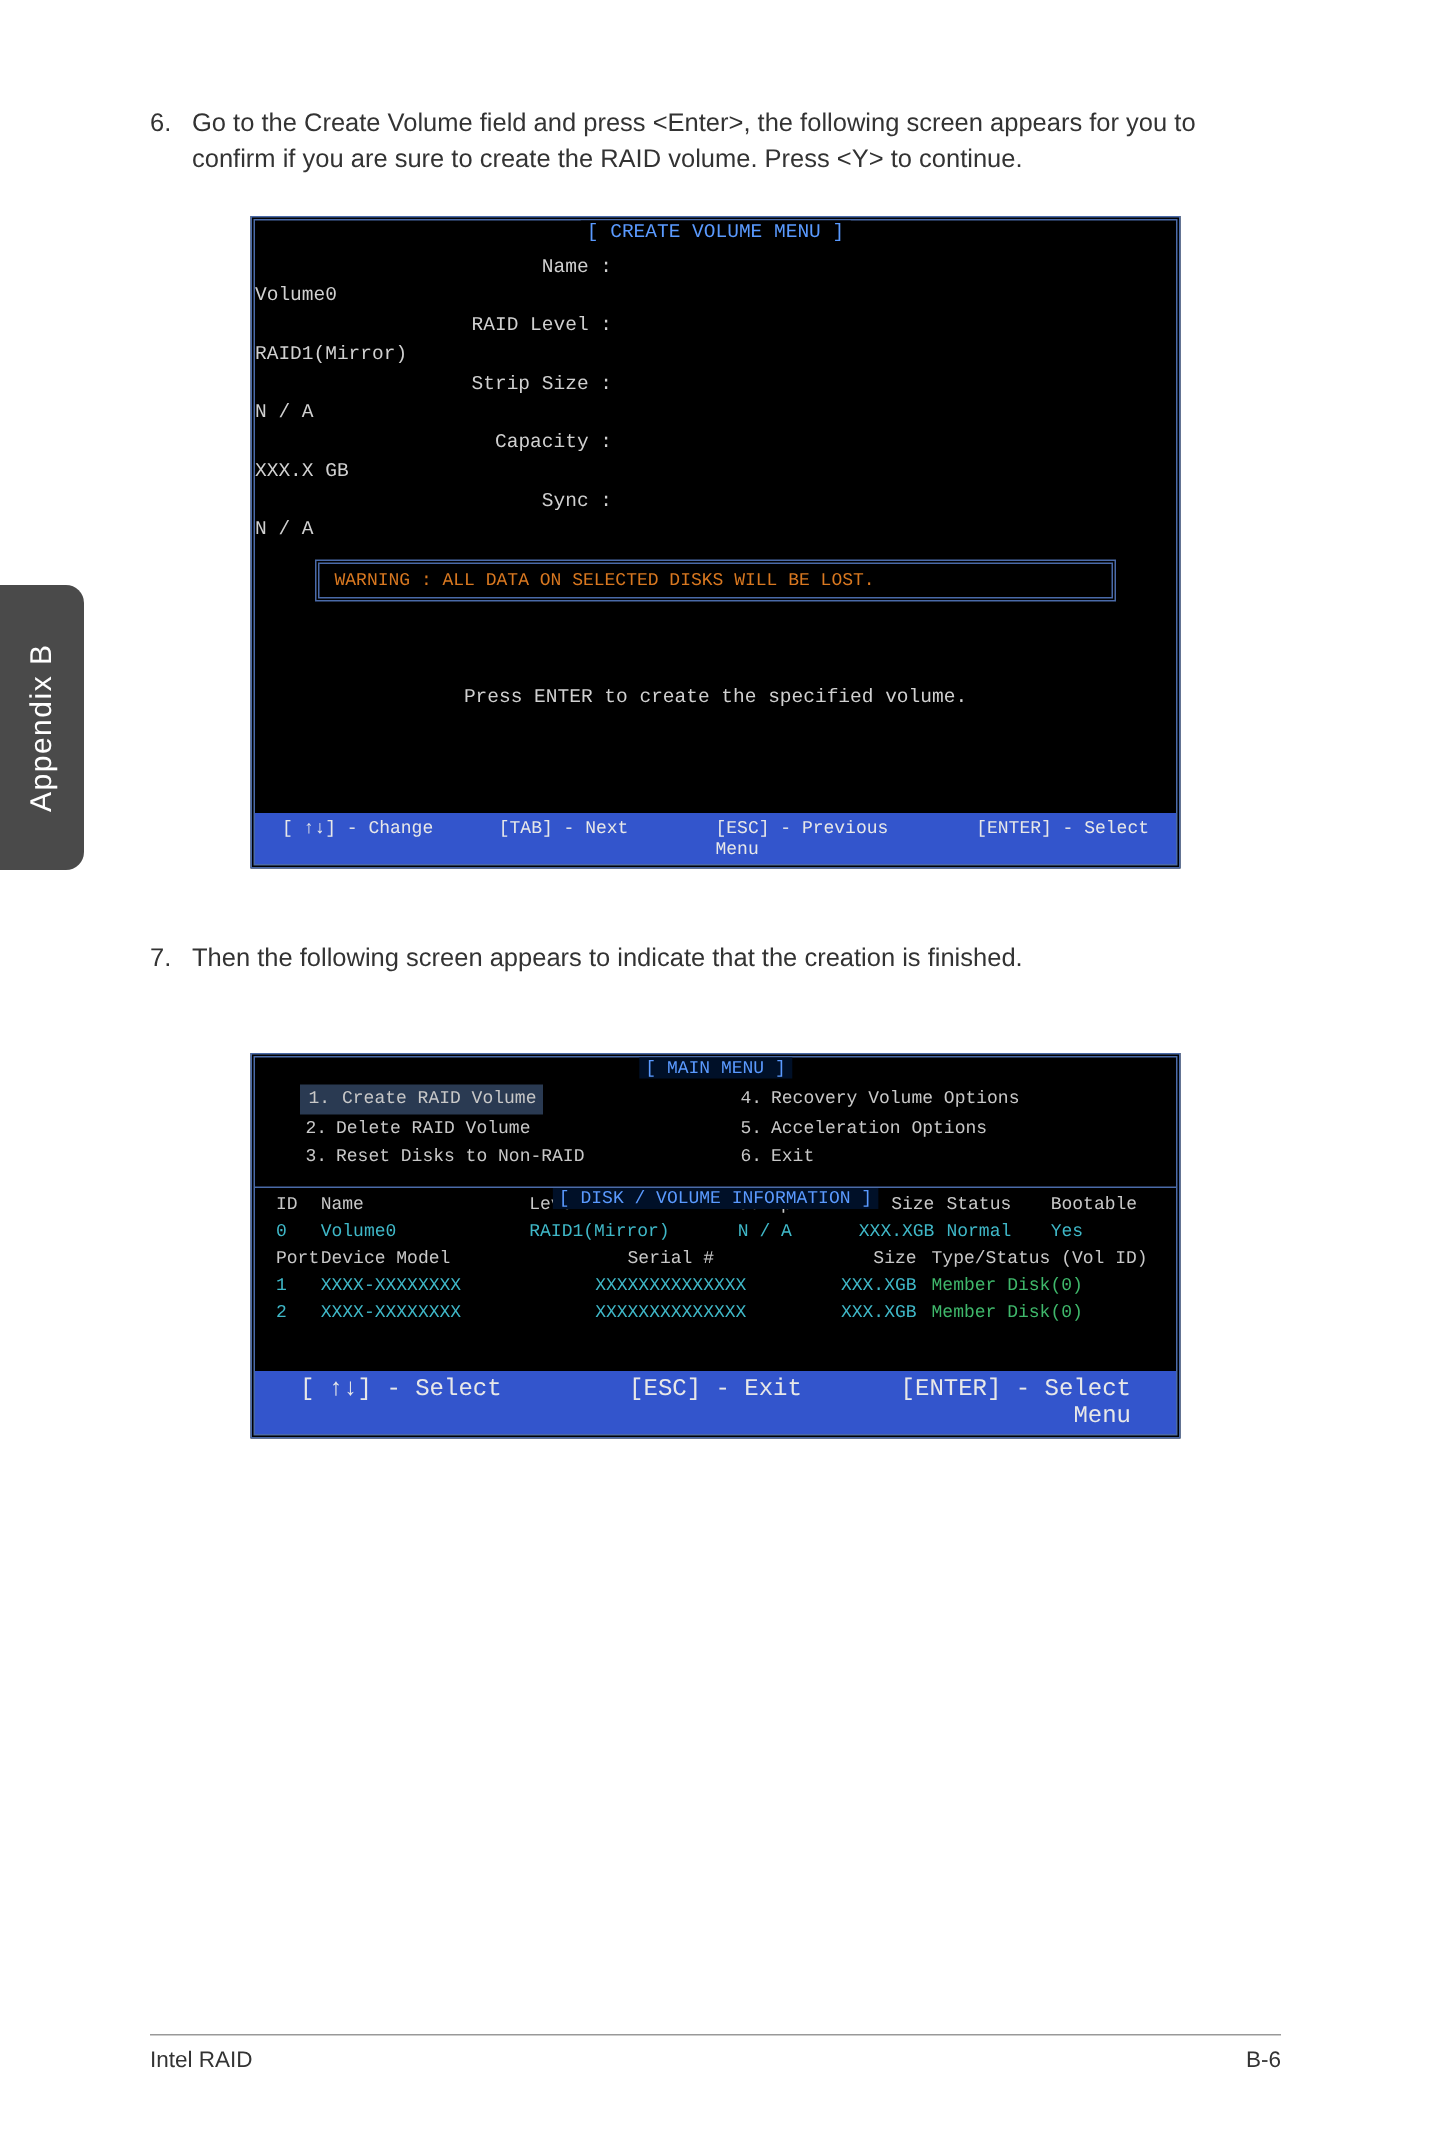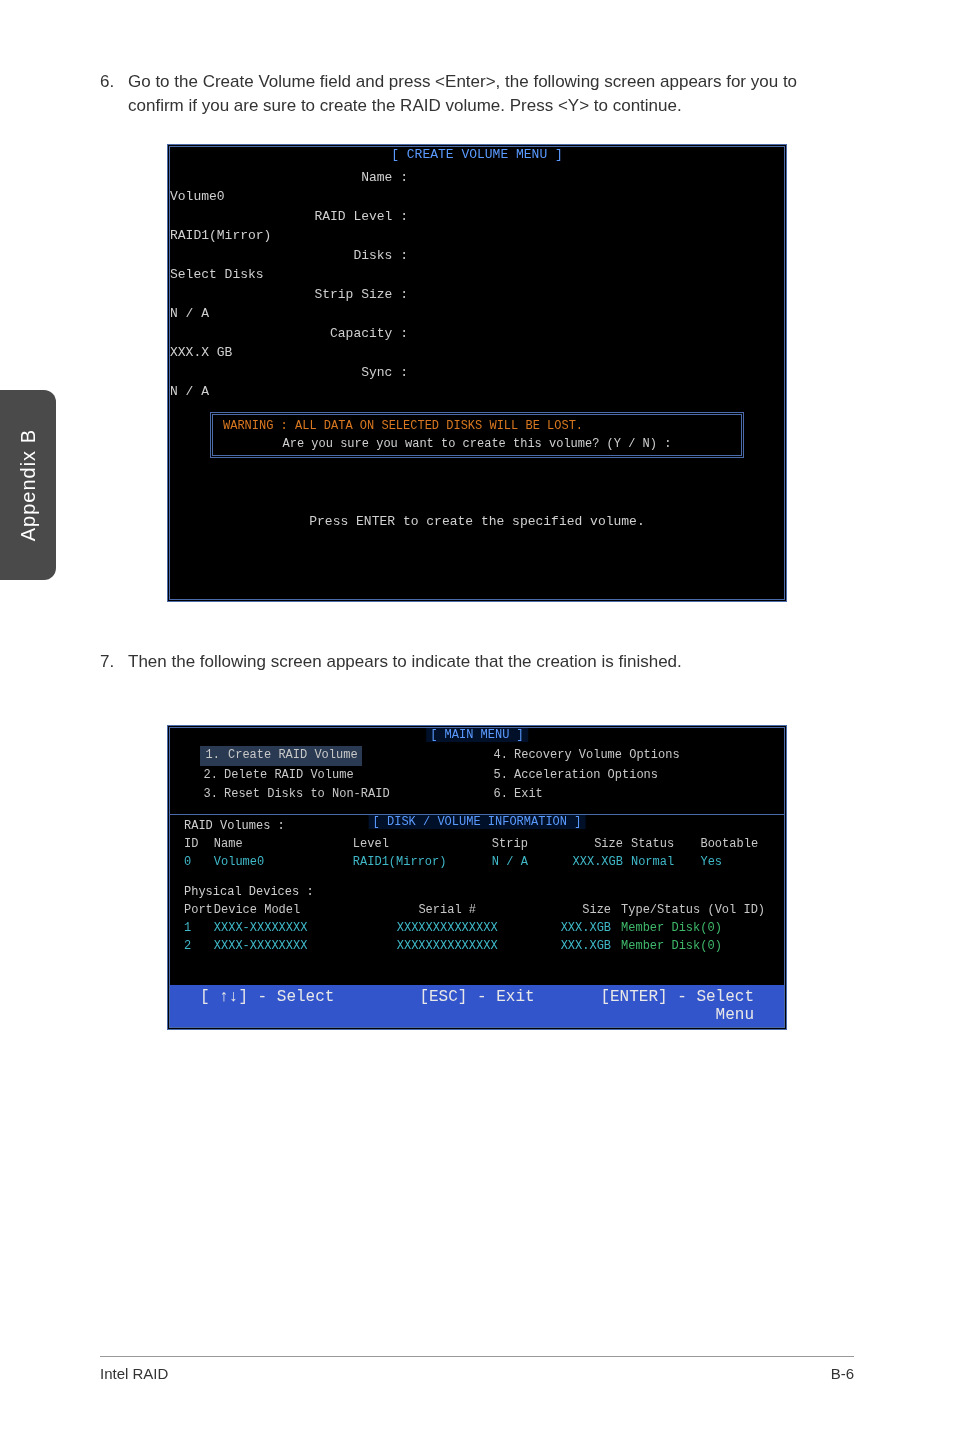--- a/index.html
+++ b/index.html
@@ -256,41 +256,42 @@
     <div class="field-block">
       <div class="field-row">
         <div class="field-label">Name :</div>
         <div class="field-value">Volume0</div>
       </div>
       <div class="field-row">
         <div class="field-label">RAID Level :</div>
         <div class="field-value">RAID1(Mirror)</div>
       </div>
       <div class="field-row">
-        <div class="field-label">Disks :</div>
-        <div class="field-value">Select Disks</div>
-      </div>
-      <div class="field-row">
         <div class="field-label">Strip Size :</div>
         <div class="field-value">N / A</div>
       </div>
       <div class="field-row">
         <div class="field-label">Capacity :</div>
         <div class="field-value">XXX.X  GB</div>
       </div>
       <div class="field-row">
         <div class="field-label">Sync :</div>
         <div class="field-value">N / A</div>
       </div>
     </div>
     <div class="warning-wrap">
       <div class="warning-text">WARNING :  ALL DATA ON SELECTED DISKS WILL BE LOST.</div>
-      <div class="confirm-text">Are  you  sure  you  want  to  create  this  volume?  (Y / N)  :</div>
     </div>
     <div class="press-enter">Press  ENTER  to  create  the  specified  volume.</div>
+    <div class="bios-footer">
+      <span>[ ↑↓] - Change</span>
+      <span>[TAB] - Next</span>
+      <span>[ESC] - Previous Menu</span>
+      <span style="text-align:right">[ENTER] - Select</span>
+    </div>
   </div>
 
   <div class="instruction">
     <div class="num">7.</div>
     <div>Then the following screen appears to indicate that the creation is finished.</div>
   </div>
 
   <div style="height:26px"></div>
 
   <div class="bios-box2">
@@ -324,41 +325,39 @@
         <div class="menu-right">
           <span class="menu-num2">6.</span>
           <span>Exit</span>
         </div>
       </div>
     </div>
     <div class="divider-line">
       <div class="sub-title">[   DISK / VOLUME INFORMATION   ]</div>
     </div>
     <div class="info-block">
-      <div class="raid-header">RAID  Volumes :</div>
       <div class="table-row">
         <div class="col-id">ID</div>
         <div class="col-name">Name</div>
         <div class="col-level">Level</div>
         <div class="col-strip">Strip</div>
         <div class="col-size">Size</div>
         <div class="col-status">Status</div>
         <div class="col-boot">Bootable</div>
       </div>
       <div class="table-row">
         <div class="col-id cyan">0</div>
         <div class="col-name cyan">Volume0</div>
         <div class="col-level cyan">RAID1(Mirror)</div>
         <div class="col-strip cyan">N / A</div>
         <div class="col-size cyan">XXX.XGB</div>
         <div class="col-status cyan">Normal</div>
         <div class="col-boot cyan">Yes</div>
       </div>
 
-      <div class="phys-header">Physical  Devices :</div>
       <div class="table-row">
         <div class="col-port">Port</div>
         <div class="col-model">Device  Model</div>
         <div class="col-serial">Serial  #</div>
         <div class="col-psize">Size</div>
         <div class="col-type">Type/Status (Vol  ID)</div>
       </div>
       <div class="table-row">
         <div class="col-port cyan">1</div>
         <div class="col-model cyan">XXXX-XXXXXXXX</div>

